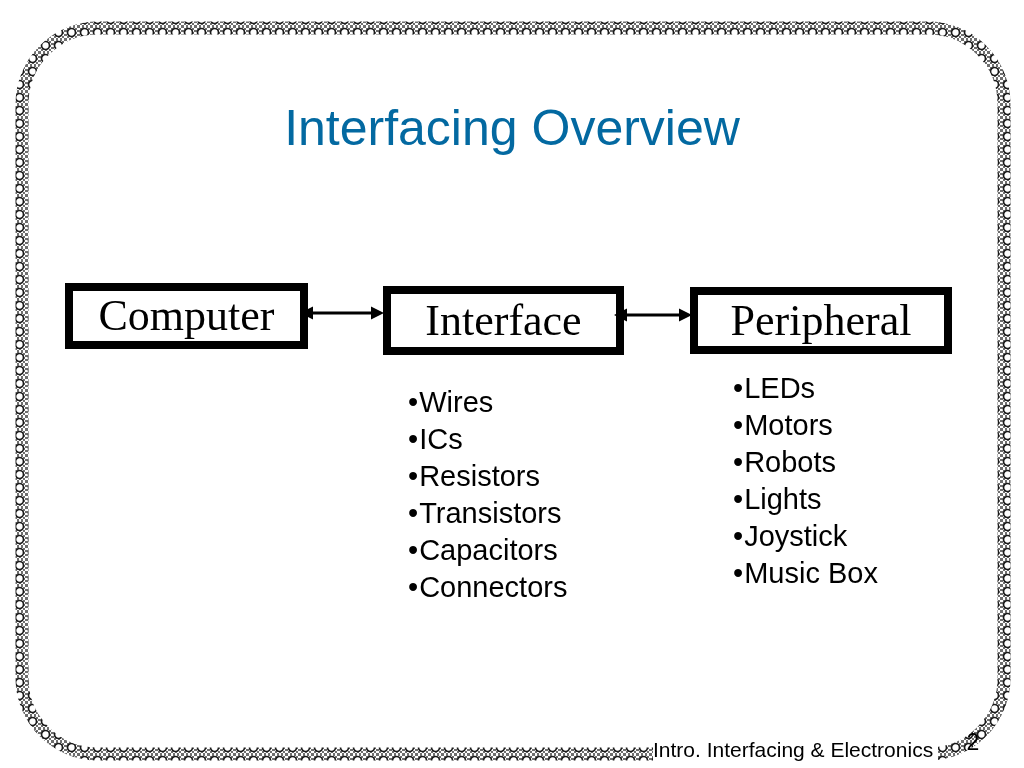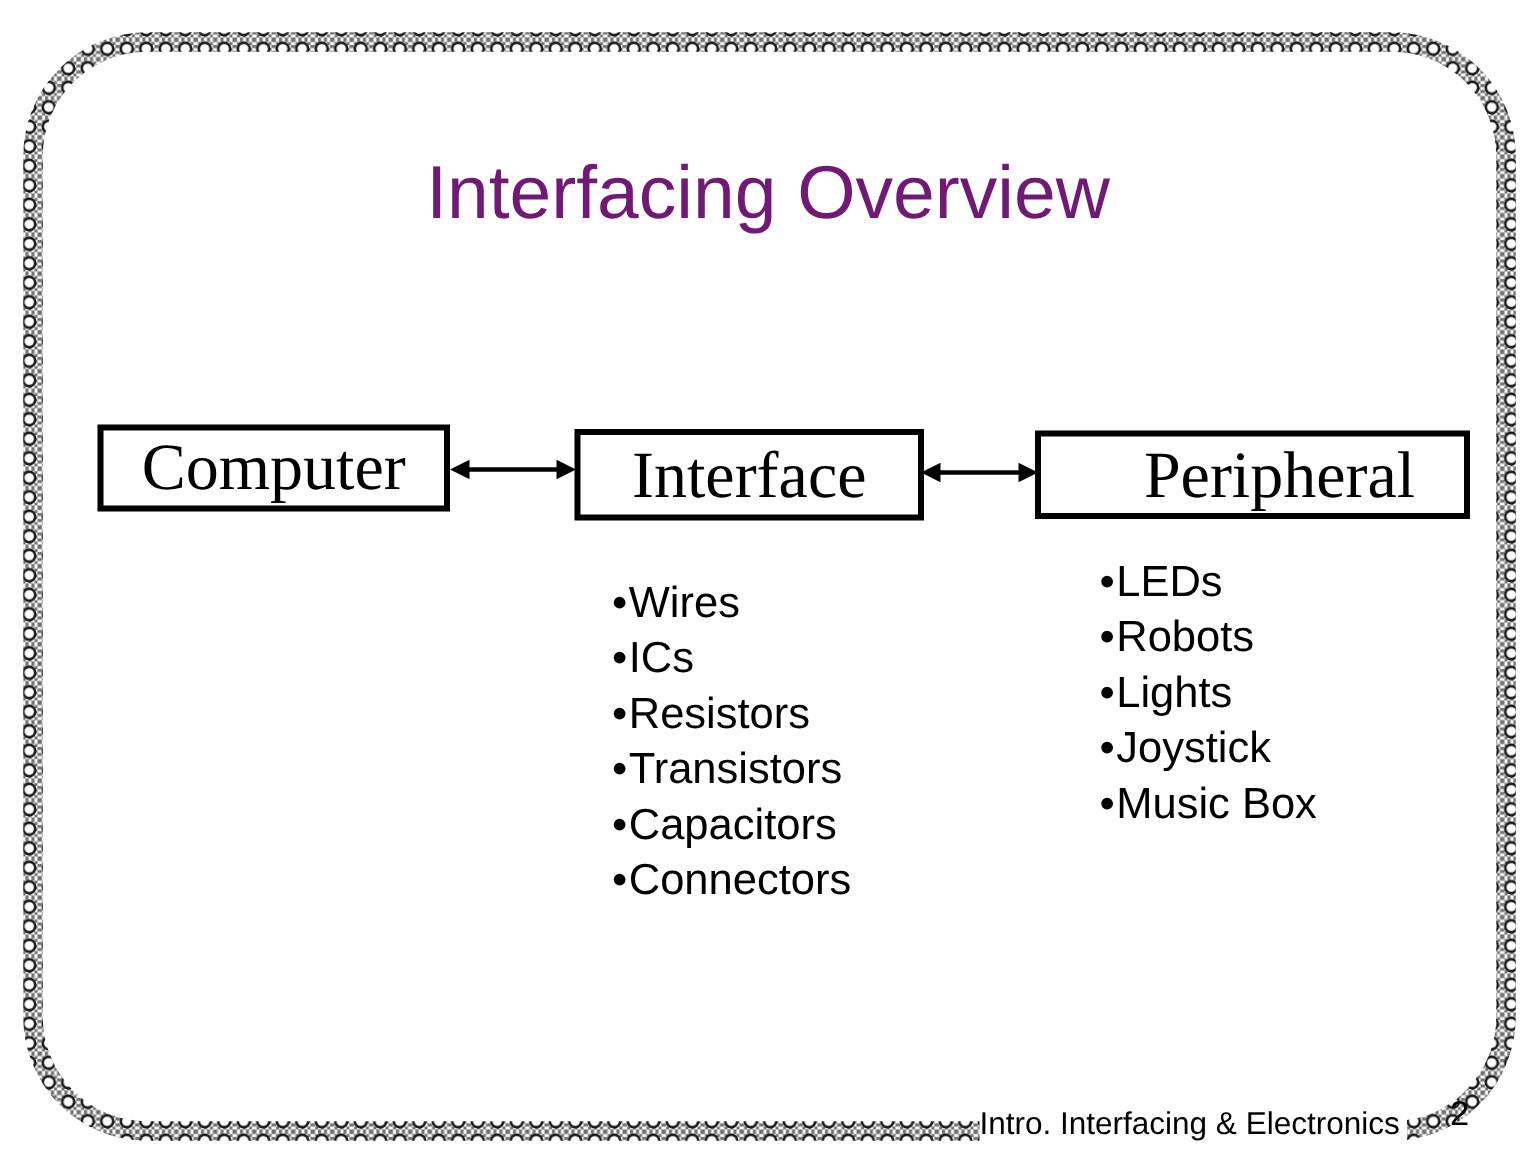--- a/index.html
+++ b/index.html
@@ -23,21 +23,21 @@
     left: 0; right: 0;
     top: 99px;
     text-align: center;
     font-size: 50px;
     font-weight: 400;
     letter-spacing: 0px;
     z-index: 2;
   }
   .box {
     position: absolute;
-    border: 4px solid #eab308;
+    border: 8px solid #eab308;
     background: #ffffff;
     display: flex;
     align-items: center;
     justify-content: center;
     font-family: "Liberation Serif", serif;
     font-size: 44px;
     line-height: 1;
     z-index: 3;
     white-space: nowrap;
   }
@@ -93,25 +93,25 @@
         <rect x="2" y="2" width="2" height="2" fill="#6e6e6e"></rect>
       </pattern>
       <pattern id="rings" width="13" height="13" patternUnits="userSpaceOnUse">
         <rect width="13" height="13" fill="url(#checker)"></rect>
         <circle cx="6.5" cy="6.5" r="4" fill="#ffffff" stroke="#1a1a1a" stroke-width="1.7"></circle>
       </pattern>
     </defs>
     <rect x="22" y="28" width="982" height="726" rx="76" ry="76" fill="none" stroke="url(#rings)" stroke-width="13"></rect>
   </svg>
 
-  <div class="slide-title" style="color: #701a75;">Interfacing Overview</div>
+  <div class="slide-title" style="color: #0369a1;">Interfacing Overview</div>
 
   <div class="box box-computer" style="border-color: rgb(0, 0, 0);">Computer</div>
   <div class="box box-interface" style="border-color: rgb(0, 0, 0);">Interface</div>
-  <div class="box box-peripheral" style="border-color: rgb(0, 0, 0); padding-left: 36px;">Peripheral</div>
+  <div class="box box-peripheral" style="border-color: rgb(0, 0, 0);">Peripheral</div>
 
   <svg class="arrow-svg arrow-1" width="88" height="26" viewBox="0 0 88 26" xmlns="http://www.w3.org/2000/svg">
     <line x1="12" y1="13" x2="76" y2="13" stroke="#000000" stroke-width="3"></line>
     <polygon points="2,13 15,6.5 15,19.5" fill="#000000"></polygon>
     <polygon points="86,13 73,6.5 73,19.5" fill="#000000"></polygon>
   </svg>
   <svg class="arrow-svg arrow-2" width="80" height="26" viewBox="0 0 80 26" xmlns="http://www.w3.org/2000/svg">
     <line x1="11" y1="13" x2="69" y2="13" stroke="#000000" stroke-width="3"></line>
     <polygon points="1,13 14,6.5 14,19.5" fill="#000000"></polygon>
     <polygon points="79,13 66,6.5 66,19.5" fill="#000000"></polygon>
@@ -121,20 +121,21 @@
     <div class="list-item"><span class="bullet">•</span><span>Wires</span></div>
     <div class="list-item"><span class="bullet">•</span><span>ICs</span></div>
     <div class="list-item"><span class="bullet">•</span><span>Resistors</span></div>
     <div class="list-item"><span class="bullet">•</span><span>Transistors</span></div>
     <div class="list-item"><span class="bullet">•</span><span>Capacitors</span></div>
     <div class="list-item"><span class="bullet">•</span><span>Connectors</span></div>
   </div>
 
   <div class="bullet-list list-peripheral">
     <div class="list-item"><span class="bullet">•</span><span>LEDs</span></div>
+    <div class="list-item"><span class="bullet">•</span><span>Motors</span></div>
     <div class="list-item"><span class="bullet">•</span><span>Robots</span></div>
     <div class="list-item"><span class="bullet">•</span><span>Lights</span></div>
     <div class="list-item"><span class="bullet">•</span><span>Joystick</span></div>
     <div class="list-item"><span class="bullet">•</span><span>Music Box</span></div>
   </div>
 
   <div class="footer-text">Intro. Interfacing &amp; Electronics</div>
   <div class="page-number">2</div>
 
 </div>

